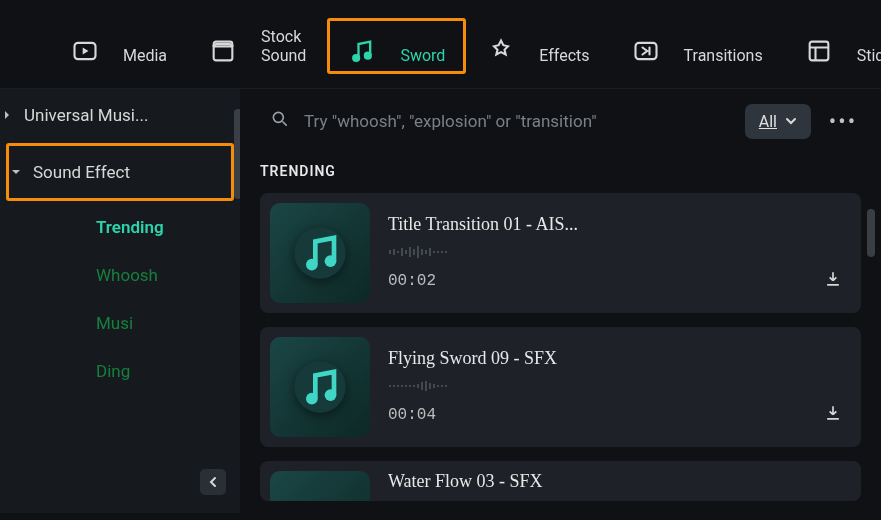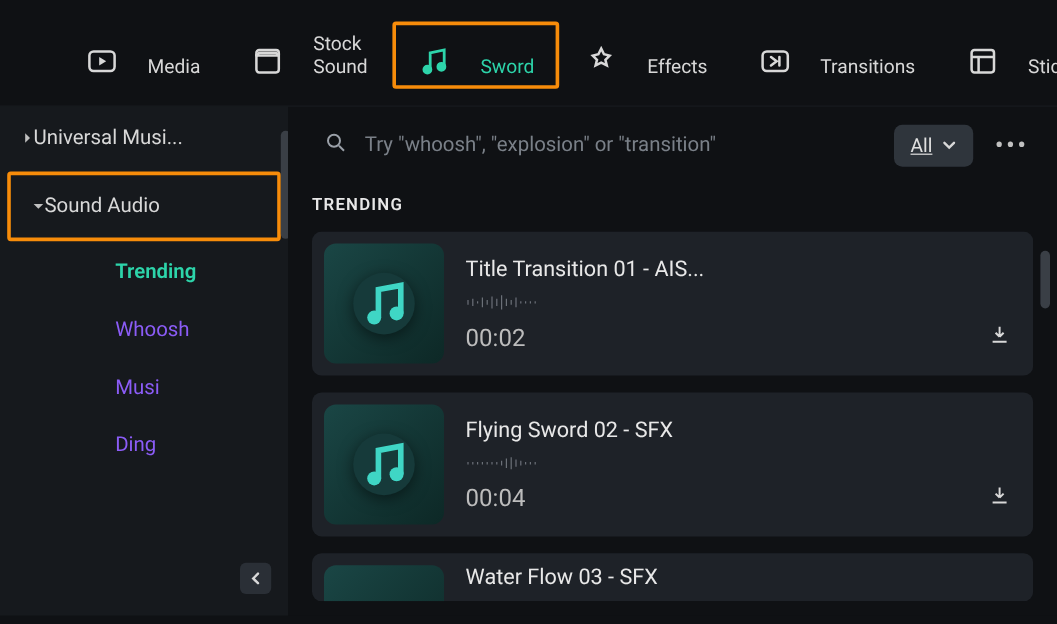--- a/index.html
+++ b/index.html
@@ -11,47 +11,47 @@
 .top-tab.active { color: #2dd4aa; }
 .top-tab .icon { width: 28px; height: 28px; display: flex; align-items: center; justify-content: center; }
 .top-tab .label { font-size: 16px; }
 .highlight-orange { border: 3px solid #f78c0a; border-radius: 3px; }
 
 
 .main { display: flex; height: calc(520px - 96px); }
 
 
 .sidebar { width: 240px; background: #16191d; display: flex; flex-direction: column; position: relative; }
-.sidebar-section { padding: 16px 18px; display: flex; align-items: center; gap: 0; cursor: pointer; font-size: 17px; color: #d8d8d8; }
+.sidebar-section { padding: 16px 2px; display: flex; align-items: center; gap: 12px; cursor: pointer; font-size: 17px; color: #d8d8d8; }
 .sidebar-section .chevron { width: 10px; display: flex; justify-content: center; align-items: center; }
-.sidebar-sub { padding: 14px 18px 14px 96px; cursor: pointer; font-size: 17px; color: #8b5cf6; }
+.sidebar-sub { padding: 14px 18px 14px 96px; cursor: pointer; font-size: 17px; color: #15803d; }
 .sidebar-sub.active { color: #2dd4aa; font-weight: 600; }
 .sidebar-scroll-track { position: absolute; right: -2px; top: 20px; width: 8px; height: 90px; background: #3a3f46; border-radius: 4px; }
 .sidebar-collapse { position: absolute; bottom: 18px; right: 14px; width: 26px; height: 26px; background: #2a2f36; border-radius: 5px; display: flex; align-items: center; justify-content: center; cursor: pointer; }
 
 
 .content { flex: 1; background: #0f1114; padding: 14px 20px 0 20px; display: flex; flex-direction: column; position: relative; }
 .content-top { display: flex; align-items: center; gap: 14px; margin-bottom: 24px; }
 .search-wrap { flex: 1; display: flex; align-items: center; gap: 14px; color: #7a8088; font-size: 17px; padding-left: 10px; }
 .search-input { flex: 1; background: transparent; border: none; color: #e8e8e8; font-size: 17px; outline: none; }
 .search-input::placeholder { color: #7a8088; }
 .filter-btn { background: #2f353c; color: #e0e0e0; padding: 8px 14px; border-radius: 7px; display: flex; align-items: center; gap: 8px; cursor: pointer; font-size: 16px; text-decoration: underline; }
 .more-btn { width: 36px; height: 36px; display: flex; align-items: center; justify-content: center; cursor: pointer; color: #c0c0c0; font-size: 22px; letter-spacing: 2px; }
 
 .section-heading { font-size: 14px; letter-spacing: 1px; color: #e8e8e8; font-weight: 600; margin-bottom: 14px; }
 
 .items { display: flex; flex-direction: column; gap: 14px; overflow-y: auto; }
 .item { display: flex; align-items: center; background: #1e2228; border-radius: 8px; padding: 10px 18px 10px 10px; gap: 18px; cursor: pointer; }
 .thumb { width: 100px; height: 100px; background: linear-gradient(135deg, #1a4645, #0d2826); border-radius: 10px; display: flex; align-items: center; justify-content: center; flex-shrink: 0; }
 .thumb svg { filter: drop-shadow(0 3px 6px rgba(0,0,0,.5)); }
 .item-main { flex: 1; display: flex; flex-direction: column; gap: 10px; }
-.item-title { font-size: 18px; color: #e8e8e8; white-space: nowrap; overflow: hidden; text-overflow: ellipsis; max-width: 200px; }
+.item-title { font-size: 18px; color: #e8e8e8; white-space: nowrap; overflow: hidden; text-overflow: ellipsis; max-width: 200px; font-family: Liberation Serif, serif; }
 .waveform { height: 14px; }
 .item-bottom { display: flex; justify-content: space-between; align-items: center; }
-.item-duration { font-size: 20px; color: #bcbcbc; }
+.item-duration { font-size: 16px; color: #bcbcbc; font-family: Liberation Mono, monospace; }
 .download-btn { cursor: pointer; color: #d8d8d8; }
 
 .content-scroll { position: absolute; right: 6px; top: 120px; width: 8px; height: 48px; background: #3a3f46; border-radius: 4px; }
 
 
 .sound-effect-hl { margin: 2px 6px; }
 </style>
 </head>
 <body>
 
@@ -124,21 +124,21 @@
       </span>
       <span>Universal Musi...</span>
     </div>
     <div class="highlight-orange sound-effect-hl">
       <div class="sidebar-section">
         <span class="chevron">
           <svg width="10" height="8" viewBox="0 0 10 8">
               <path d="M1 2l4 4 4-4" fill="#c0c0c0"></path>
             </svg>
         </span>
-        <span>Sound Audio</span>
+        <span>Sound Effect</span>
       </div>
     </div>
     <div class="sidebar-sub active"><span>Trending</span></div>
     <div class="sidebar-sub"><span>Whoosh</span></div>
     <div class="sidebar-sub"><span>Musi</span></div>
     <div class="sidebar-sub"><span>Ding</span></div>
 
     <div class="sidebar-scroll-track"></div>
     <div class="sidebar-collapse">
       <svg width="10" height="12" viewBox="0 0 10 12">
@@ -217,21 +217,21 @@
       <div class="item">
         <div class="thumb">
           <svg width="56" height="56" viewBox="0 0 24 24">
               <circle cx="12" cy="12" r="11" fill="#163a3a"></circle>
               <path d="M10 17V7l8-1.5v10" stroke="#3fd6c5" stroke-width="2" fill="none"></path>
               <circle cx="8.5" cy="17" r="2.5" fill="#3fd6c5"></circle>
               <circle cx="16.5" cy="15.5" r="2.5" fill="#3fd6c5"></circle>
             </svg>
         </div>
         <div class="item-main">
-          <div class="item-title">Flying Sword 02 - SFX</div>
+          <div class="item-title">Flying Sword 09 - SFX</div>
           <svg class="waveform" width="200" height="14" viewBox="0 0 200 14">
               <g stroke="#6b7078" stroke-width="1">
                 <line x1="2" y1="6" x2="2" y2="8"></line>
                 <line x1="6" y1="6" x2="6" y2="8"></line>
                 <line x1="10" y1="6" x2="10" y2="8"></line>
                 <line x1="14" y1="6" x2="14" y2="8"></line>
                 <line x1="18" y1="6" x2="18" y2="8"></line>
                 <line x1="22" y1="6" x2="22" y2="8"></line>
                 <line x1="26" y1="6" x2="26" y2="8"></line>
                 <line x1="30" y1="5" x2="30" y2="9"></line>

